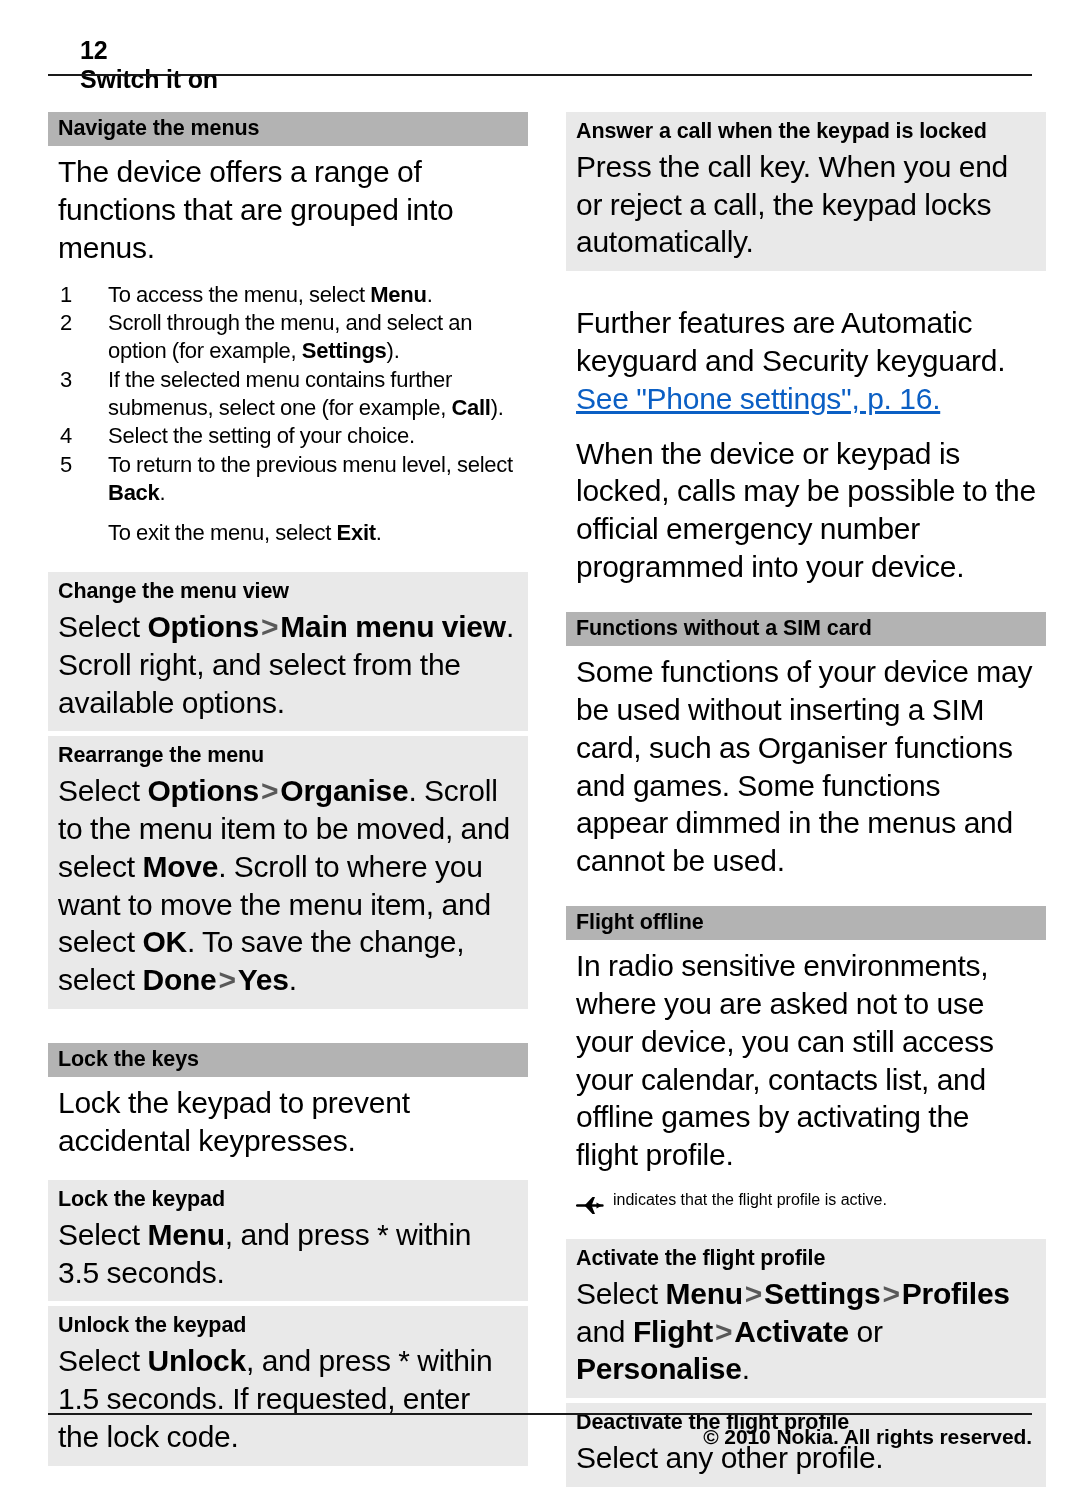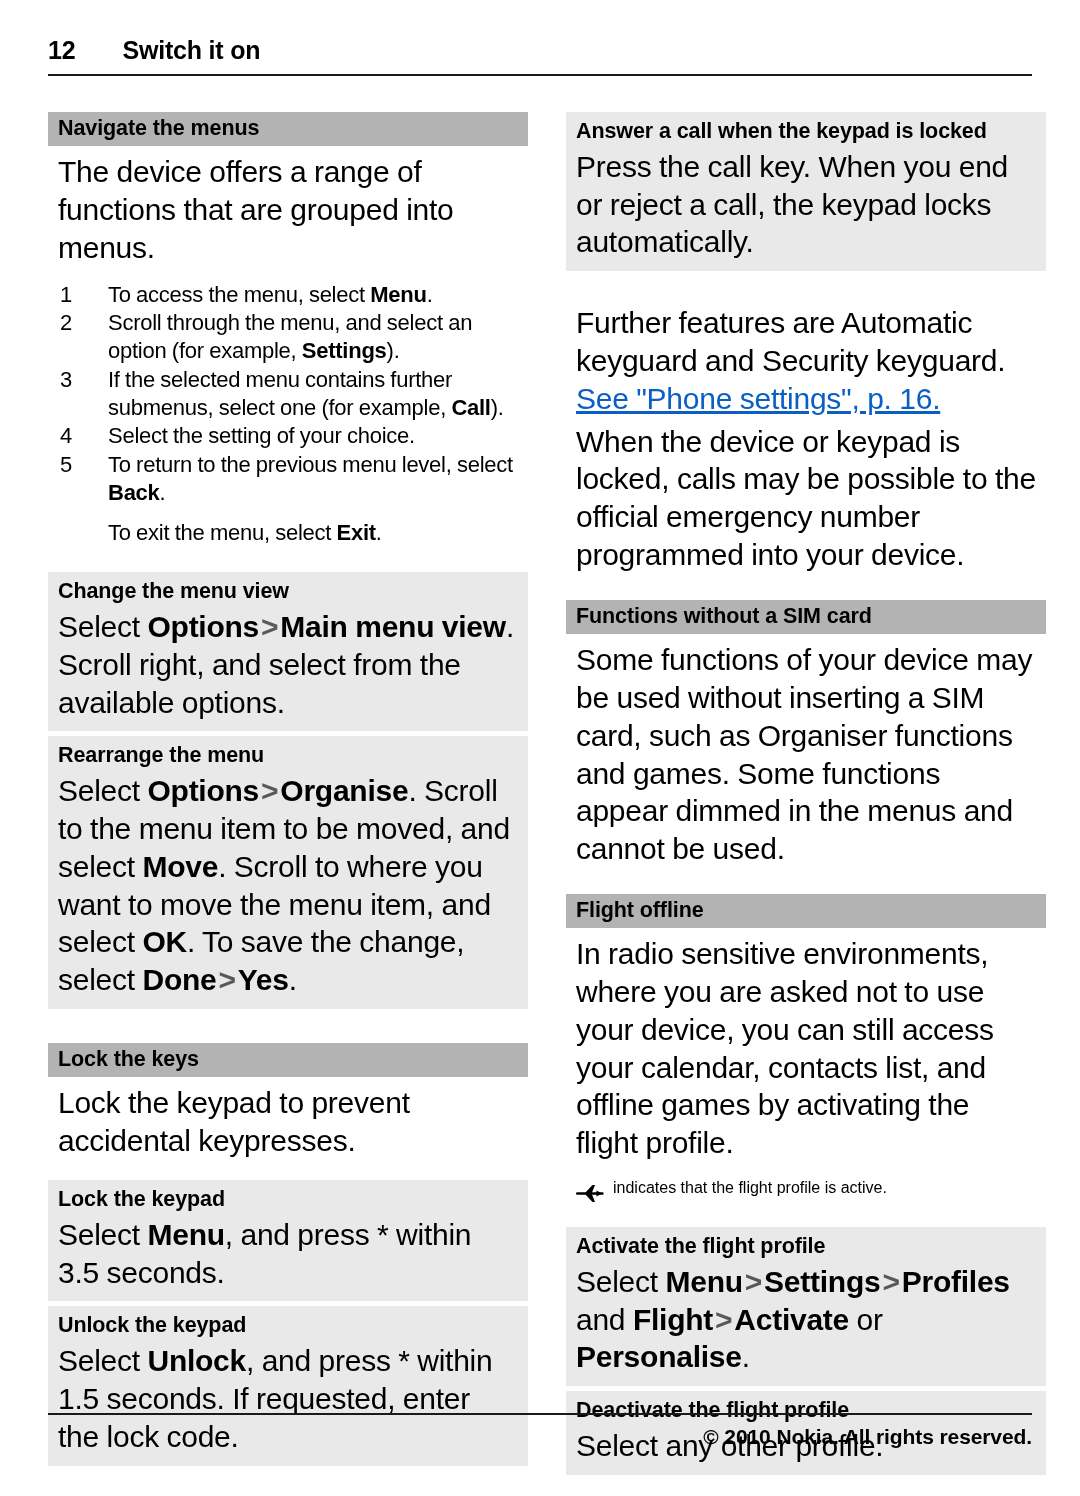--- a/index.html
+++ b/index.html
@@ -24,30 +24,31 @@
   }
 
   
   .page-header {
     position: absolute;
     left: 48px;
     top: 36px;
     width: 984px;
     display: flex;
     align-items: baseline;
+    flex-direction: column;
   }
   .page-number {
     font-weight: bold;
     font-size: 25px;
     letter-spacing: -0.2px;
   }
   .header-title {
     font-weight: bold;
     font-size: 25px;
-    margin-left: 47px;
+    margin-left: 32px;
     letter-spacing: -0.2px;
   }
   .header-rule {
     position: absolute;
     left: 48px;
     top: 74px;
     width: 984px;
     height: 0;
     border-top: 2.5px solid #1a1a1a;
   }
@@ -92,21 +93,21 @@
   }
 
   p.body {
     font-size: 30px;
     line-height: 1.26;
     margin: 0 0 0 0;
     letter-spacing: -0.25px;
     word-spacing: -0.5px;
   }
   p.body + p.body {
-    margin-top: 5px;
+    margin-top: 17px;
   }
 
   .ui {
     font-weight: bold;
     color: #000000;
   }
   .gt {
     font-weight: bold;
     color: #595959;
     padding: 0 2px;

